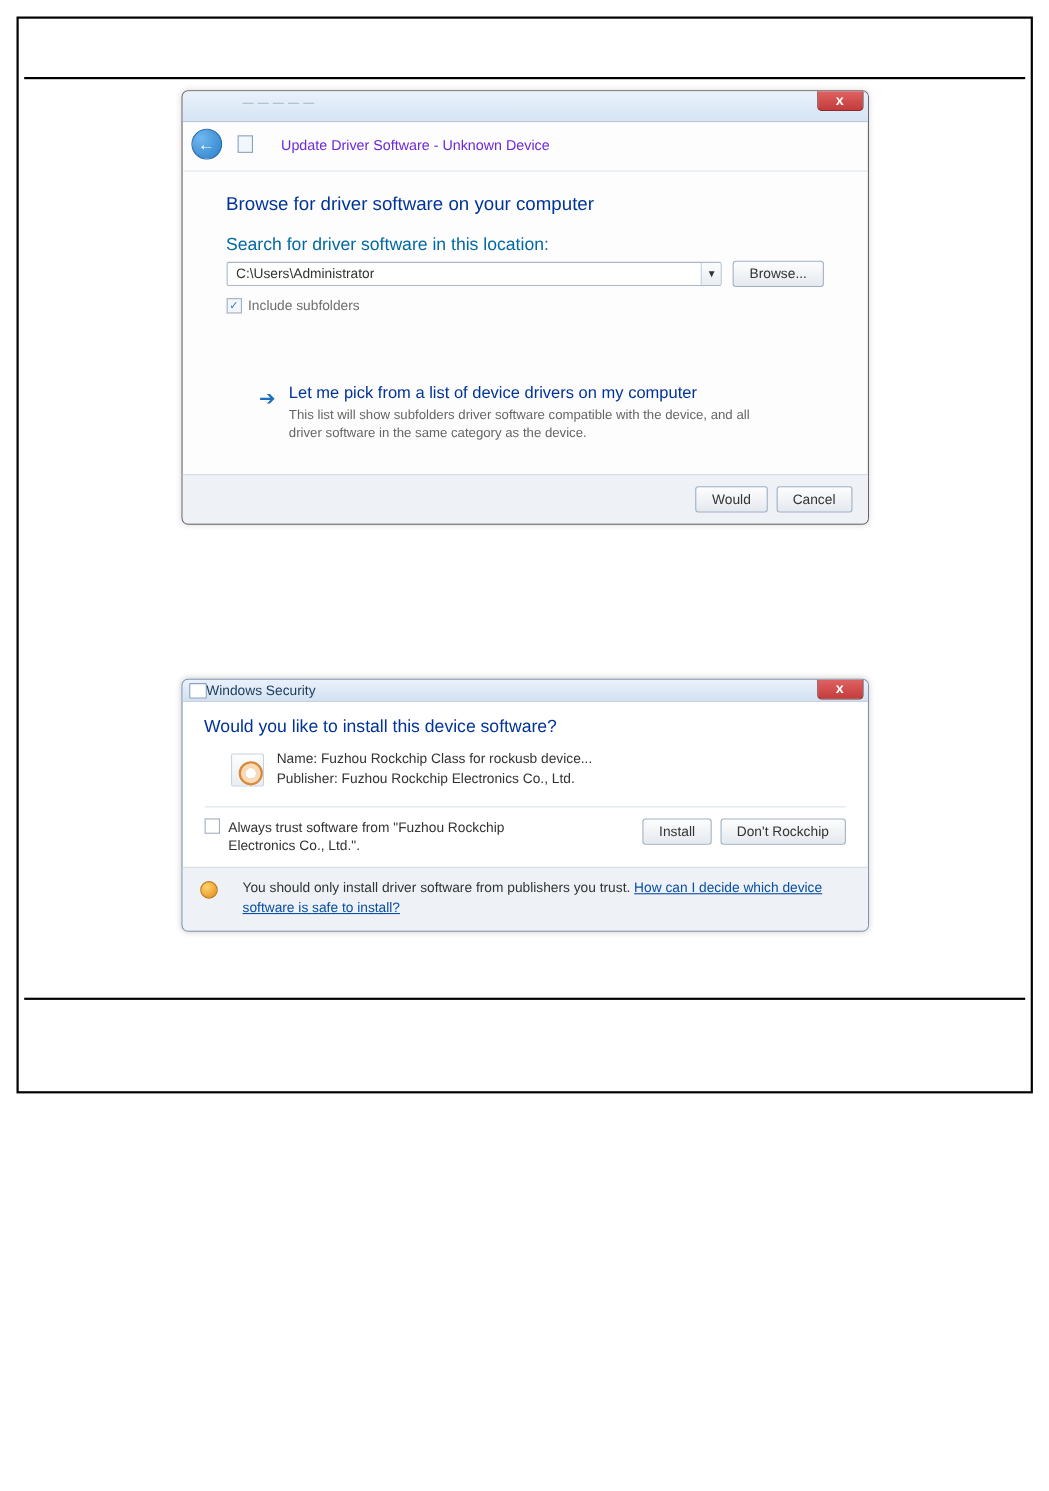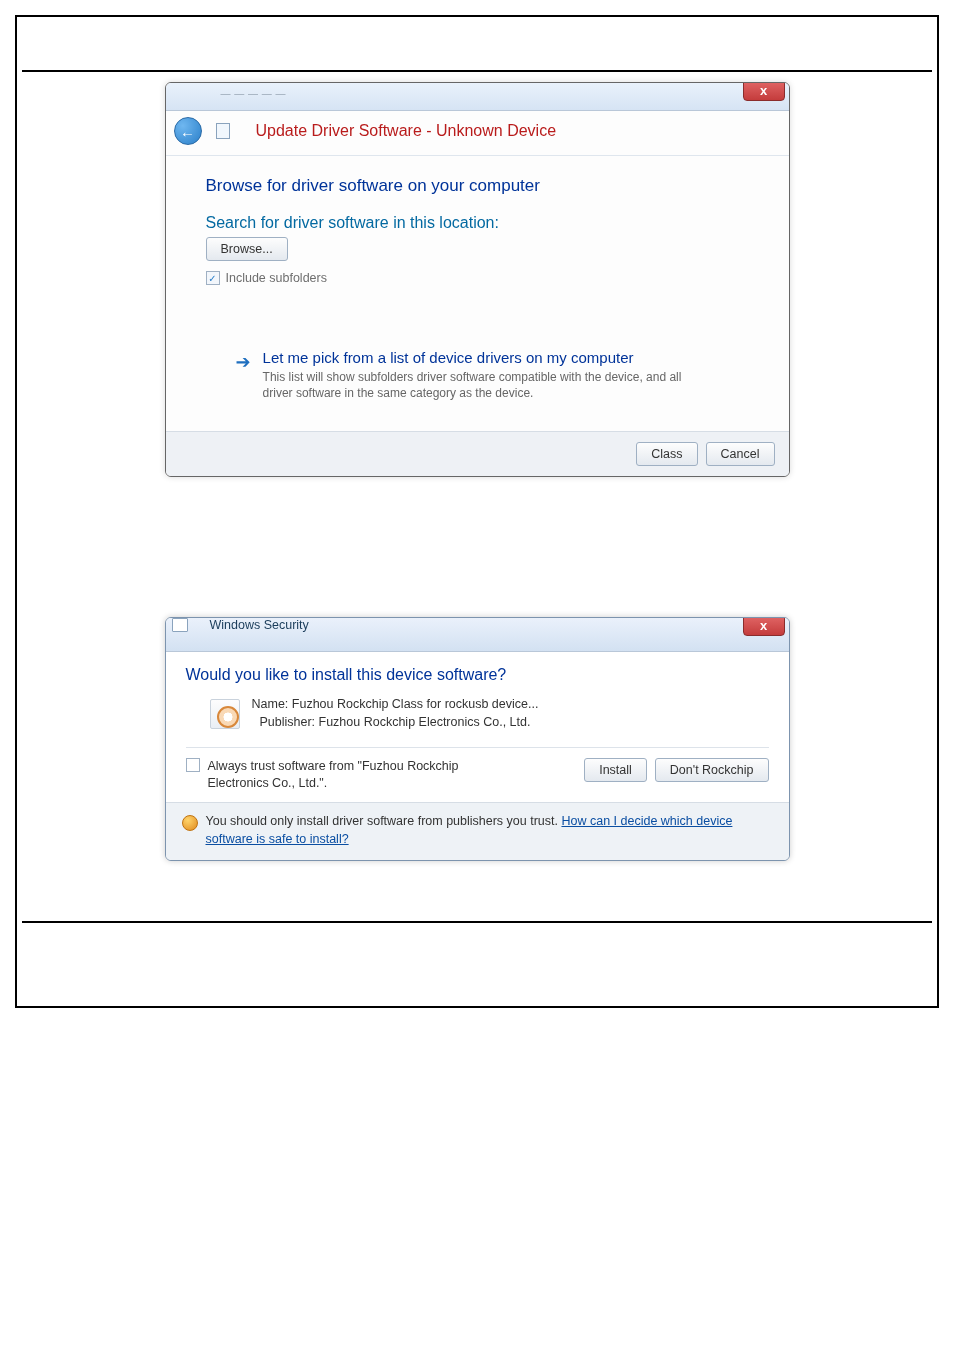--- a/index.html
+++ b/index.html
@@ -87,22 +87,22 @@
     font-size: 15px;
   }
   .doc-icon {
     width: 14px;
     height: 16px;
     border: 1px solid #8aa3bd;
     background: #f1f7fd;
     margin-left: 4px;
   }
   .header-title {
-    font-size: 16px;
-    color: #b91c1c;
+    font-size: 13px;
+    color: #6d28d9;
     padding-left: 16px;
   }
   .dialog1 .body {
     padding: 20px 40px 6px 40px;
   }
   .main-instruction {
     color: #003399;
     font-size: 17px;
     margin: 0 0 18px 0;
   }
@@ -208,28 +208,28 @@
   .dialog2 {
     width: 625px;
     margin: 140px auto 0 auto;
     border: 1px solid #7d94ae;
     border-radius: 6px;
     background: #ffffff;
     box-shadow: 0 0 6px rgba(0,0,0,0.2);
     overflow: hidden;
   }
   .dialog2 .titlebar {
-    height: 34px;
+    height: 20px;
     background: linear-gradient(#eaf1fb,#d3e1f2);
     border-bottom: 1px solid #b9c7d8;
     position: relative;
     display: flex;
-    align-items: flex-start;
+    align-items: center;
     padding-left: 6px;
-    gap: 22px;
+    gap: 0;
   }
   .titlebar .sys-icon {
     width: 16px;
     height: 14px;
     border: 1px solid #8aa3bd;
     background: #fff;
     border-radius: 1px;
   }
   .titlebar .title-text {
     font-size: 12.5px;
@@ -241,21 +241,20 @@
   .main-instruction2 {
     color: #003399;
     font-size: 16px;
     margin: 0 0 8px 0;
   }
   .driver-row {
     display: flex;
     gap: 12px;
     padding: 4px 0 12px 24px;
     align-items: flex-start;
-    text-align: center;
   }
   .disk-icon {
     width: 30px;
     height: 30px;
     border: 1px solid #c9d2dc;
     border-radius: 2px;
     background: linear-gradient(#fdfdfd,#e9eef4);
     position: relative;
     margin-top: 3px;
   }
@@ -296,21 +295,21 @@
     display: flex;
     gap: 8px;
   }
   .footer-note {
     background: #eef2f6;
     border-top: 1px solid #d6dde5;
     padding: 10px 16px 12px 16px;
     font-size: 12.5px;
     color: #333;
     display: flex;
-    gap: 8px;
+    gap: 23px;
     align-items: flex-start;
     line-height: 1.4;
   }
   .shield {
     width: 16px;
     height: 16px;
     border-radius: 50%;
     background: radial-gradient(circle at 35% 30%, #ffd46b, #e08a1e);
     border: 1px solid #c07310;
     flex-shrink: 0;
@@ -342,41 +341,47 @@
       <div class="doc-icon"></div>
       <div class="header-title">Update Driver Software - Unknown Device</div>
     </div>
 
     <div class="body">
       <div class="main-instruction">Browse for driver software on your computer</div>
 
       <div class="label-sm">Search for driver software in this location:</div>
 
       <div class="path-row">
+        <div class="combo">
+          <input type="text" value="C:\Users\Administrator" style="">
+          <div class="dd">
+            <span>▼</span>
+          </div>
+        </div>
         <button class="win-btn">Browse...</button>
       </div>
 
       <div class="chk-row">
         <div class="chk">
           <span>✓</span>
         </div>
         <span>Include subfolders</span>
       </div>
 
       <div class="cmd-link">
         <div class="cmd-arrow">➔</div>
         <div>
           <div class="cmd-title">Let me pick from a list of device drivers on my computer</div>
           <div class="cmd-desc">This list will show subfolders driver software compatible with the device, and all driver software in the same category as the device.</div>
         </div>
       </div>
     </div>
 
     <div class="footer">
-      <button class="win-btn">Class</button>
+      <button class="win-btn">Would</button>
       <button class="win-btn">Cancel</button>
     </div>
   </div>
 
   <div class="dialog2">
     <div class="titlebar">
       <div class="sys-icon"></div>
       <div class="title-text">Windows Security</div>
       <div class="close-btn">x</div>
     </div>

